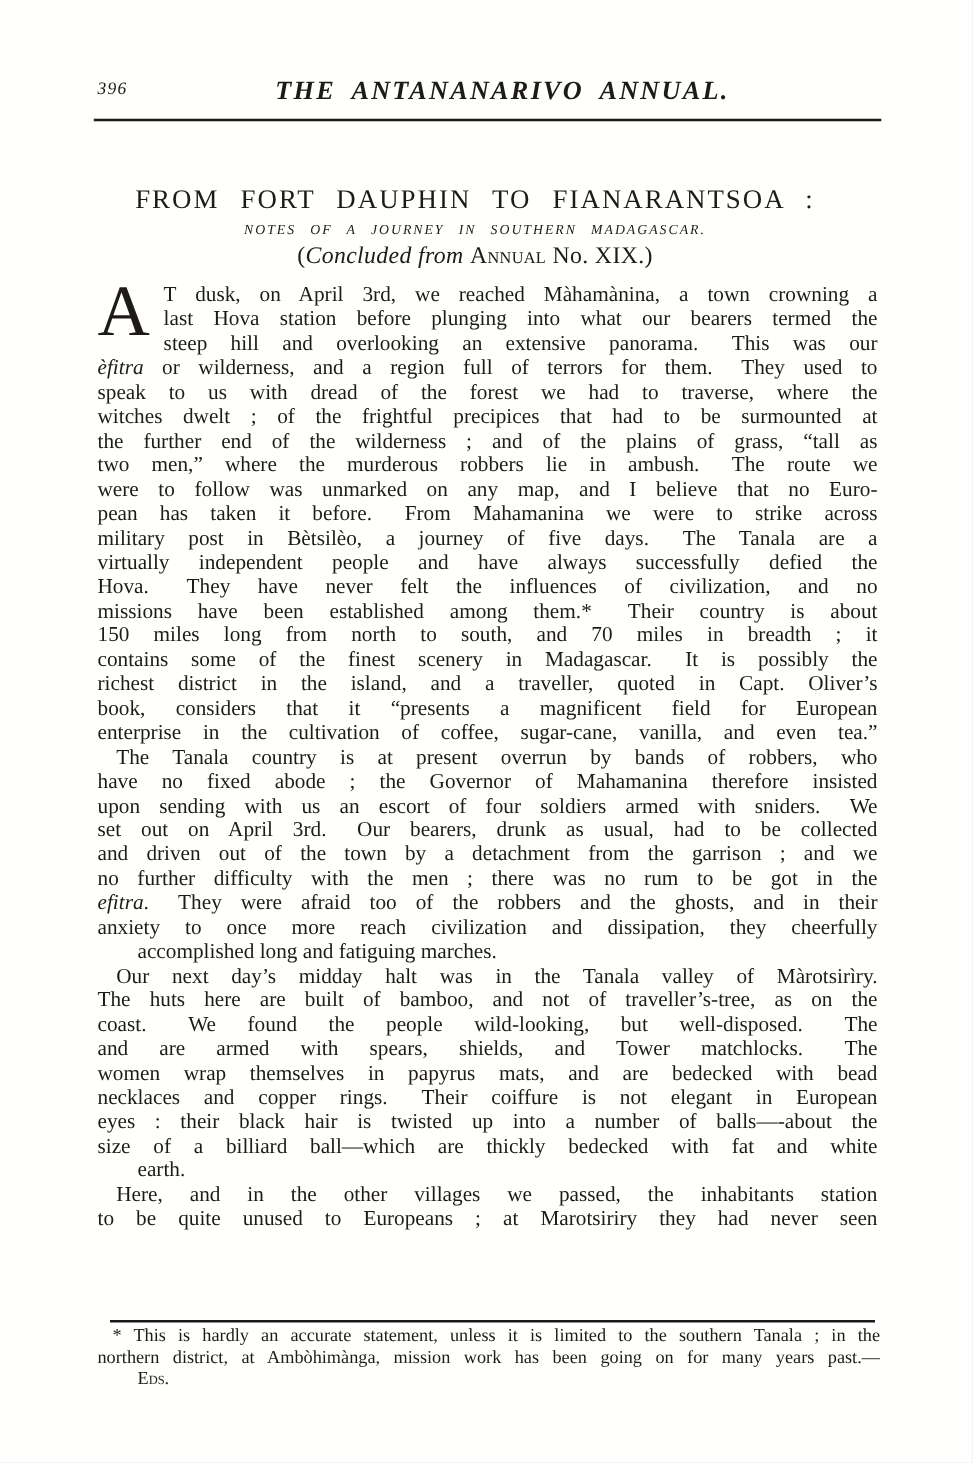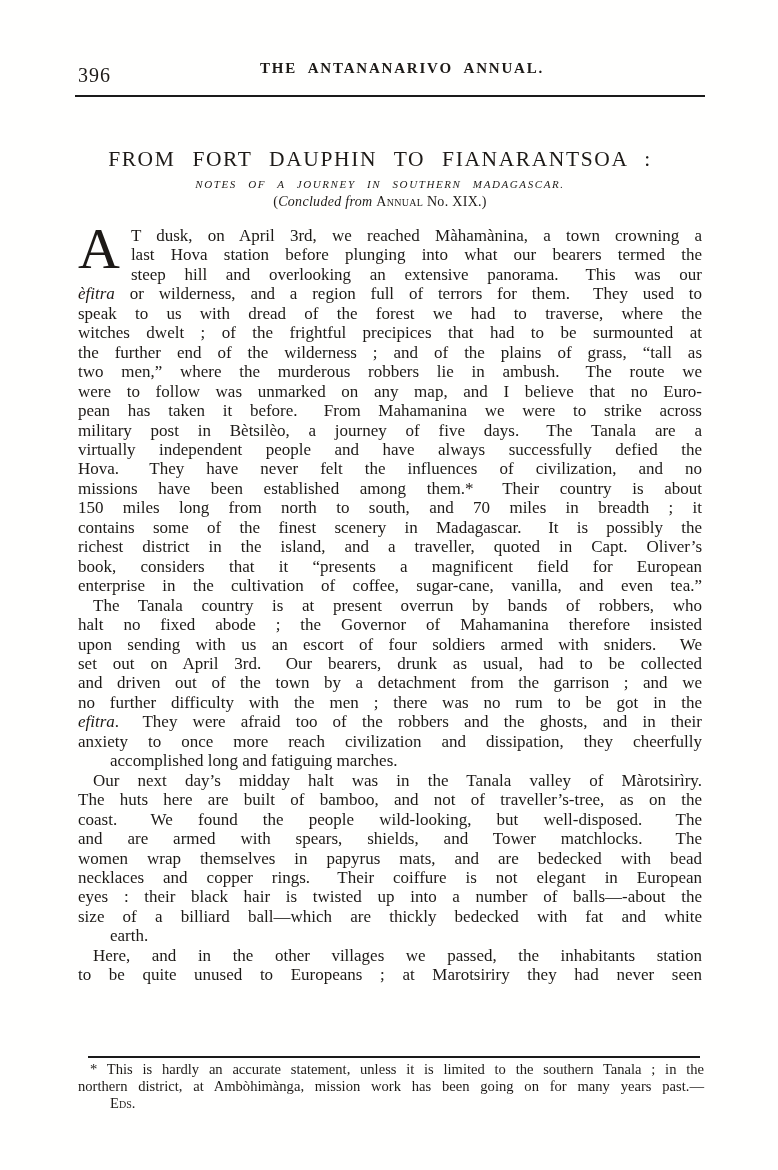--- a/index.html
+++ b/index.html
@@ -4,33 +4,33 @@
 <style>
   html,body{margin:0;padding:0;background:#e9e9e9;}
   .page{
     position:relative;width:778px;height:1170px;margin:0 auto;
     background:var(--paper,#fffffe);color:var(--ink,#1d1a17);
     font-family:"Liberation Serif","DejaVu Serif",serif;
     overflow:hidden;
   }
   
   .header{position:absolute;top:60px;left:78px;width:624px;height:30px;}
-  .pagenum{position:absolute;left:0;top:4px;font-size:20px;letter-spacing:1px;}
+  .pagenum{position:absolute;left:0;top:4px;font-size:14px;letter-spacing:1px;font-style:italic;}
   .journal{
     position:absolute;left:0;right:0;top:0;text-align:center;
-    font-weight:bold;font-size:15px;
+    font-style:italic;font-weight:bold;font-size:21px;
     letter-spacing:1.8px;word-spacing:6px;transform:translateX(12px);
   }
   .header-rule{position:absolute;top:95px;left:75px;width:630px;height:2px;background:var(--rule,#1a1a1a);}
 
   
   .title-block{position:absolute;top:147px;left:50px;width:660px;text-align:center;}
   .article-title{margin:0;font-size:21.5px;font-weight:normal;letter-spacing:1.6px;word-spacing:10px;}
   .subtitle{margin-top:6px;font-style:italic;font-size:11px;letter-spacing:1.6px;word-spacing:7px;}
-  .continuation{margin-top:4px;font-size:14px;letter-spacing:.3px;}
+  .continuation{margin-top:4px;font-size:19px;letter-spacing:.3px;}
 
   
   .body-text{position:absolute;top:226px;left:78px;width:624px;font-size:17px;line-height:19.45px;}
   .tline{text-align:justify;text-align-last:justify;text-justify:inter-word;}
   .tline-last{text-align-last:left;margin-left:32px;}
   .indent{padding-left:15px;}
   .dropcap{
     float:left;height:39px;font-size:58px;line-height:44px;
     margin:1px 11px 0 0;letter-spacing:0;
   }
@@ -76,21 +76,21 @@
         <div class="tline">Hova.  They have never felt the influences of civilization, and no</div>
         <div class="tline">missions have been established among them.*  Their country is about</div>
         <div class="tline">150 miles long from north to south, and 70 miles in breadth ; it</div>
         <div class="tline">contains some of the finest scenery in Madagascar.  It is possibly the</div>
         <div class="tline">richest district in the island, and a traveller, quoted in Capt. Oliver’s</div>
         <div class="tline">book, considers that it “presents a magnificent field for European</div>
         <div class="tline">enterprise in the cultivation of coffee, sugar-cane, vanilla, and even tea.”</div>
       </div>
       <div class="para">
         <div class="tline indent">The Tanala country is at present overrun by bands of robbers, who</div>
-        <div class="tline">halt no fixed abode ; the Governor of Mahamanina therefore insisted</div>
+        <div class="tline">have no fixed abode ; the Governor of Mahamanina therefore insisted</div>
         <div class="tline">upon sending with us an escort of four soldiers armed with sniders.  We</div>
         <div class="tline">set out on April 3rd.  Our bearers, drunk as usual, had to be collected</div>
         <div class="tline">and driven out of the town by a detachment from the garrison ; and we</div>
         <div class="tline">no further difficulty with the men ; there was no rum to be got in the</div>
         <div class="tline"><i>efitra</i>.  They were afraid too of the robbers and the ghosts, and in their</div>
         <div class="tline">anxiety to once more reach civilization and dissipation, they cheerfully</div>
         <div class="tline tline-last">accomplished long and fatiguing marches.</div>
       </div>
       <div class="para">
         <div class="tline indent">Our next day’s midday halt was in the Tanala valley of Màrotsirìry.</div>

